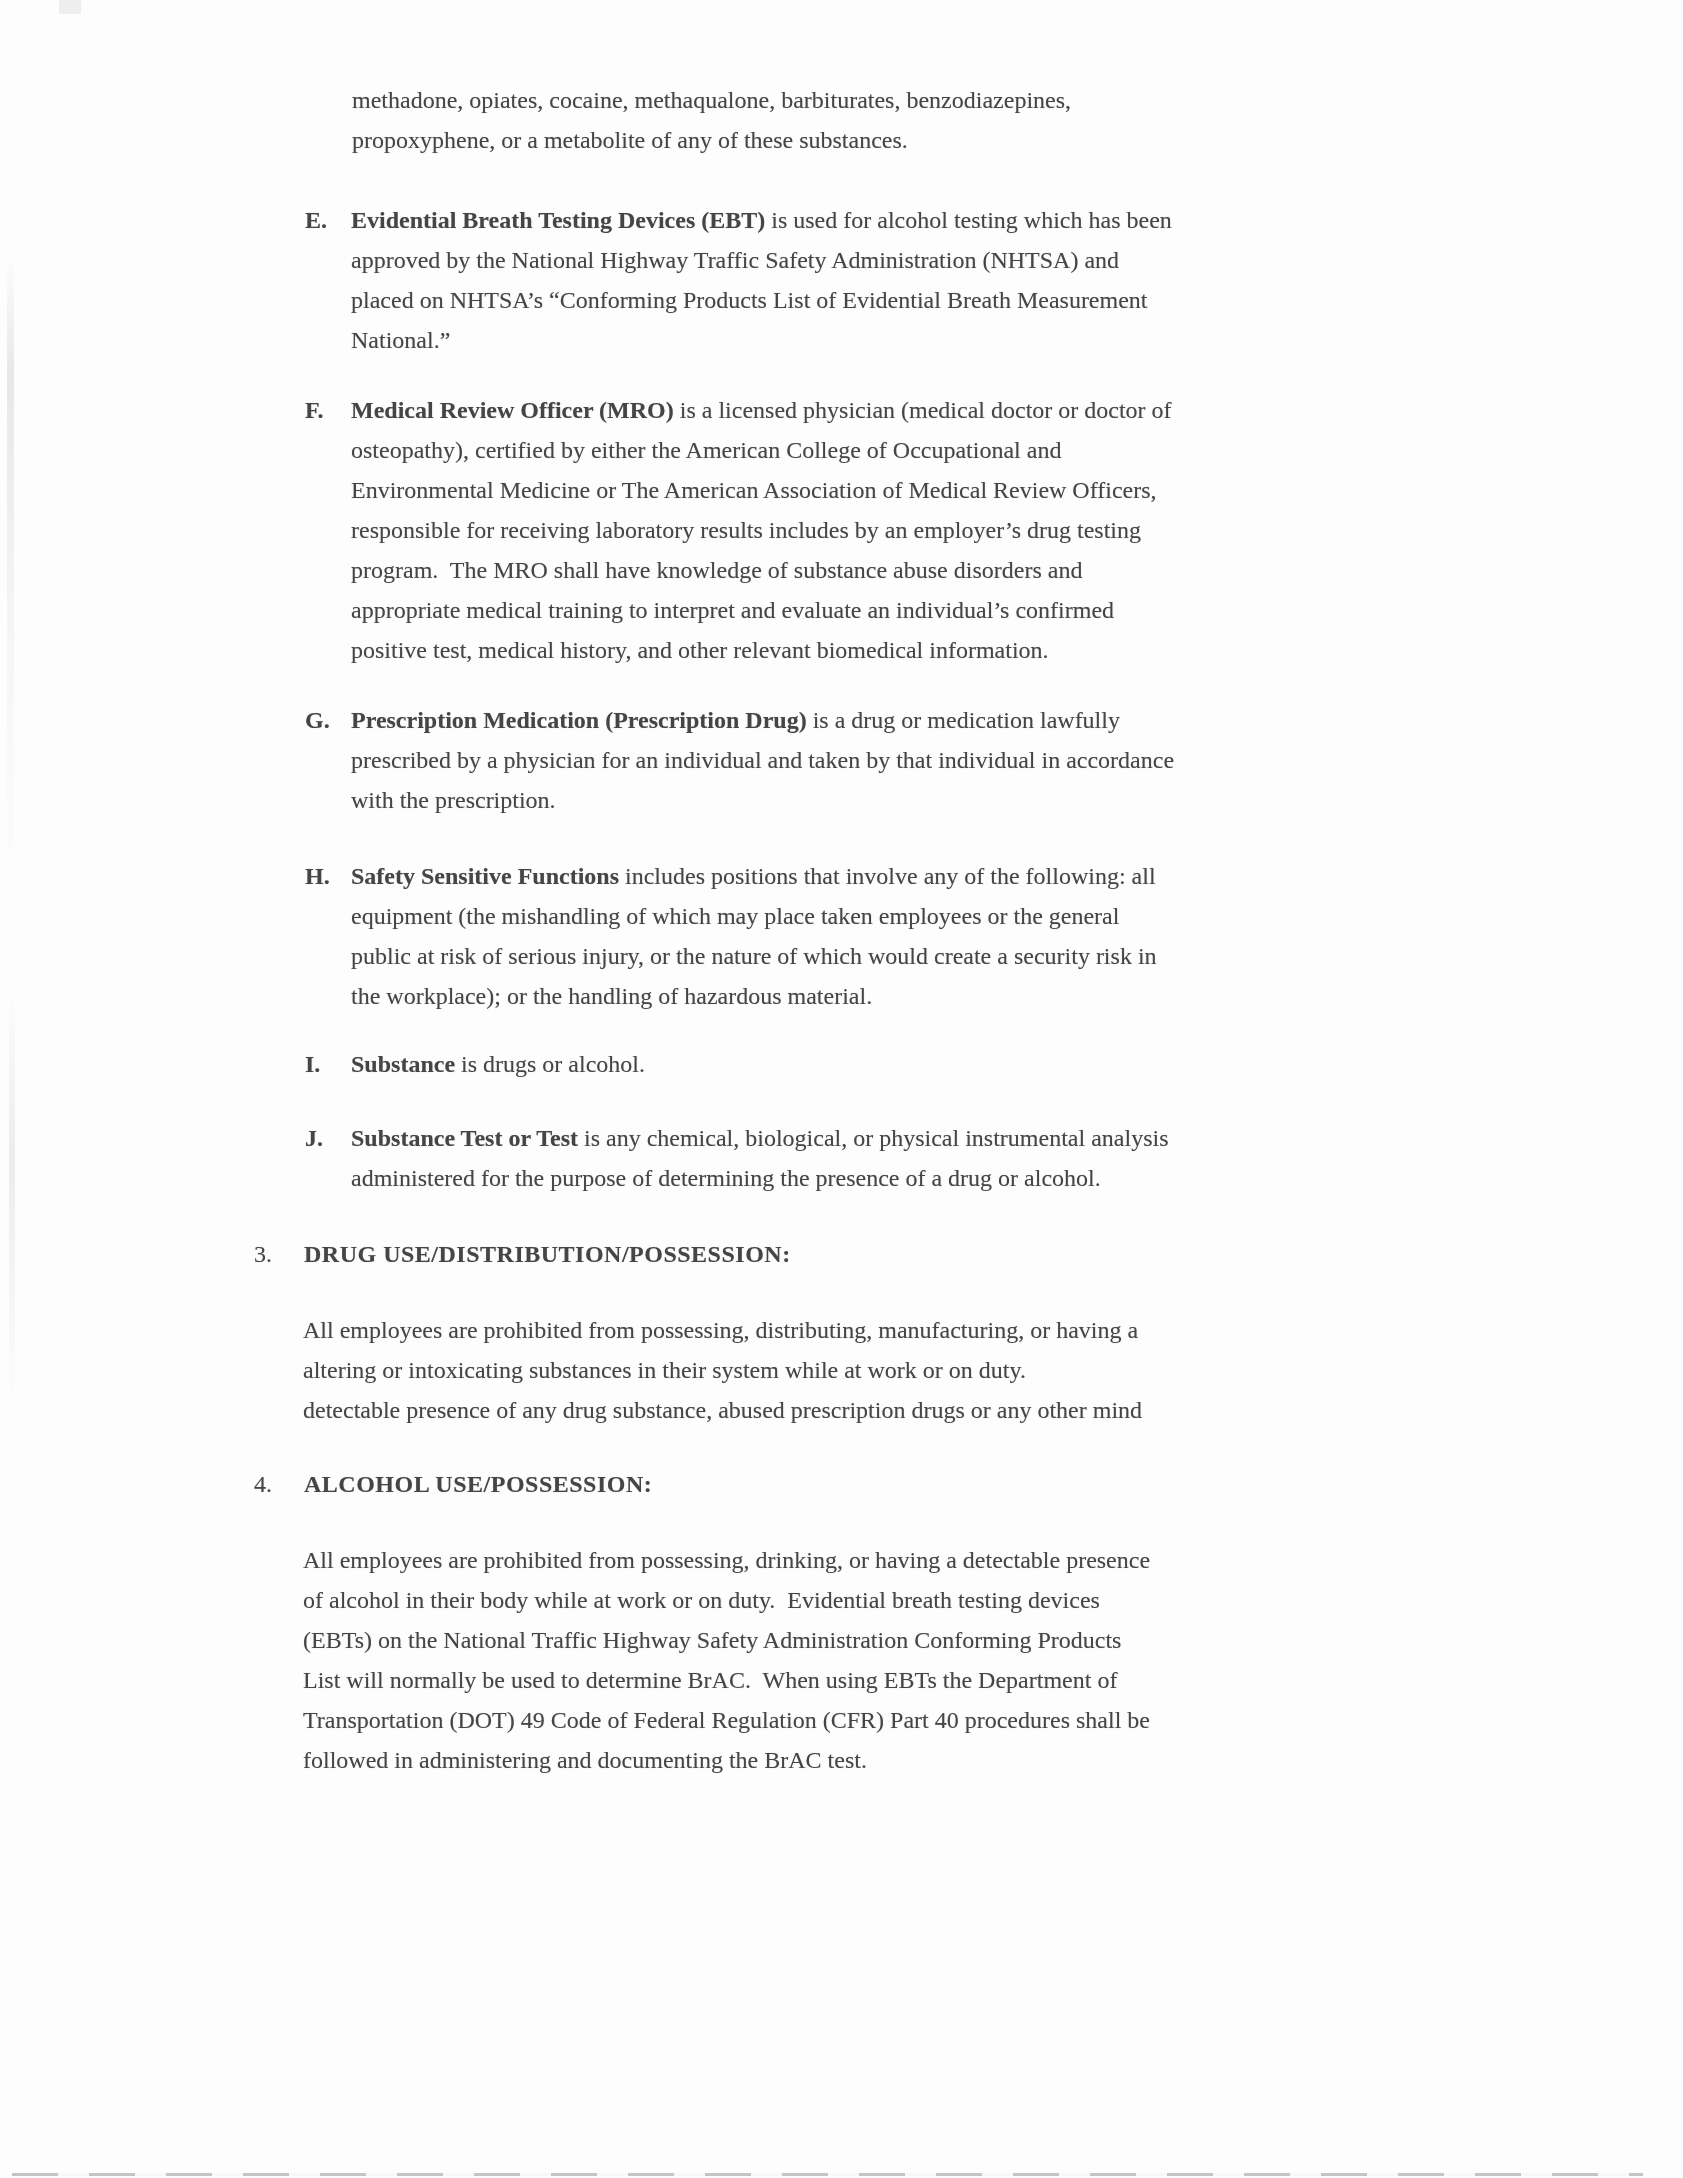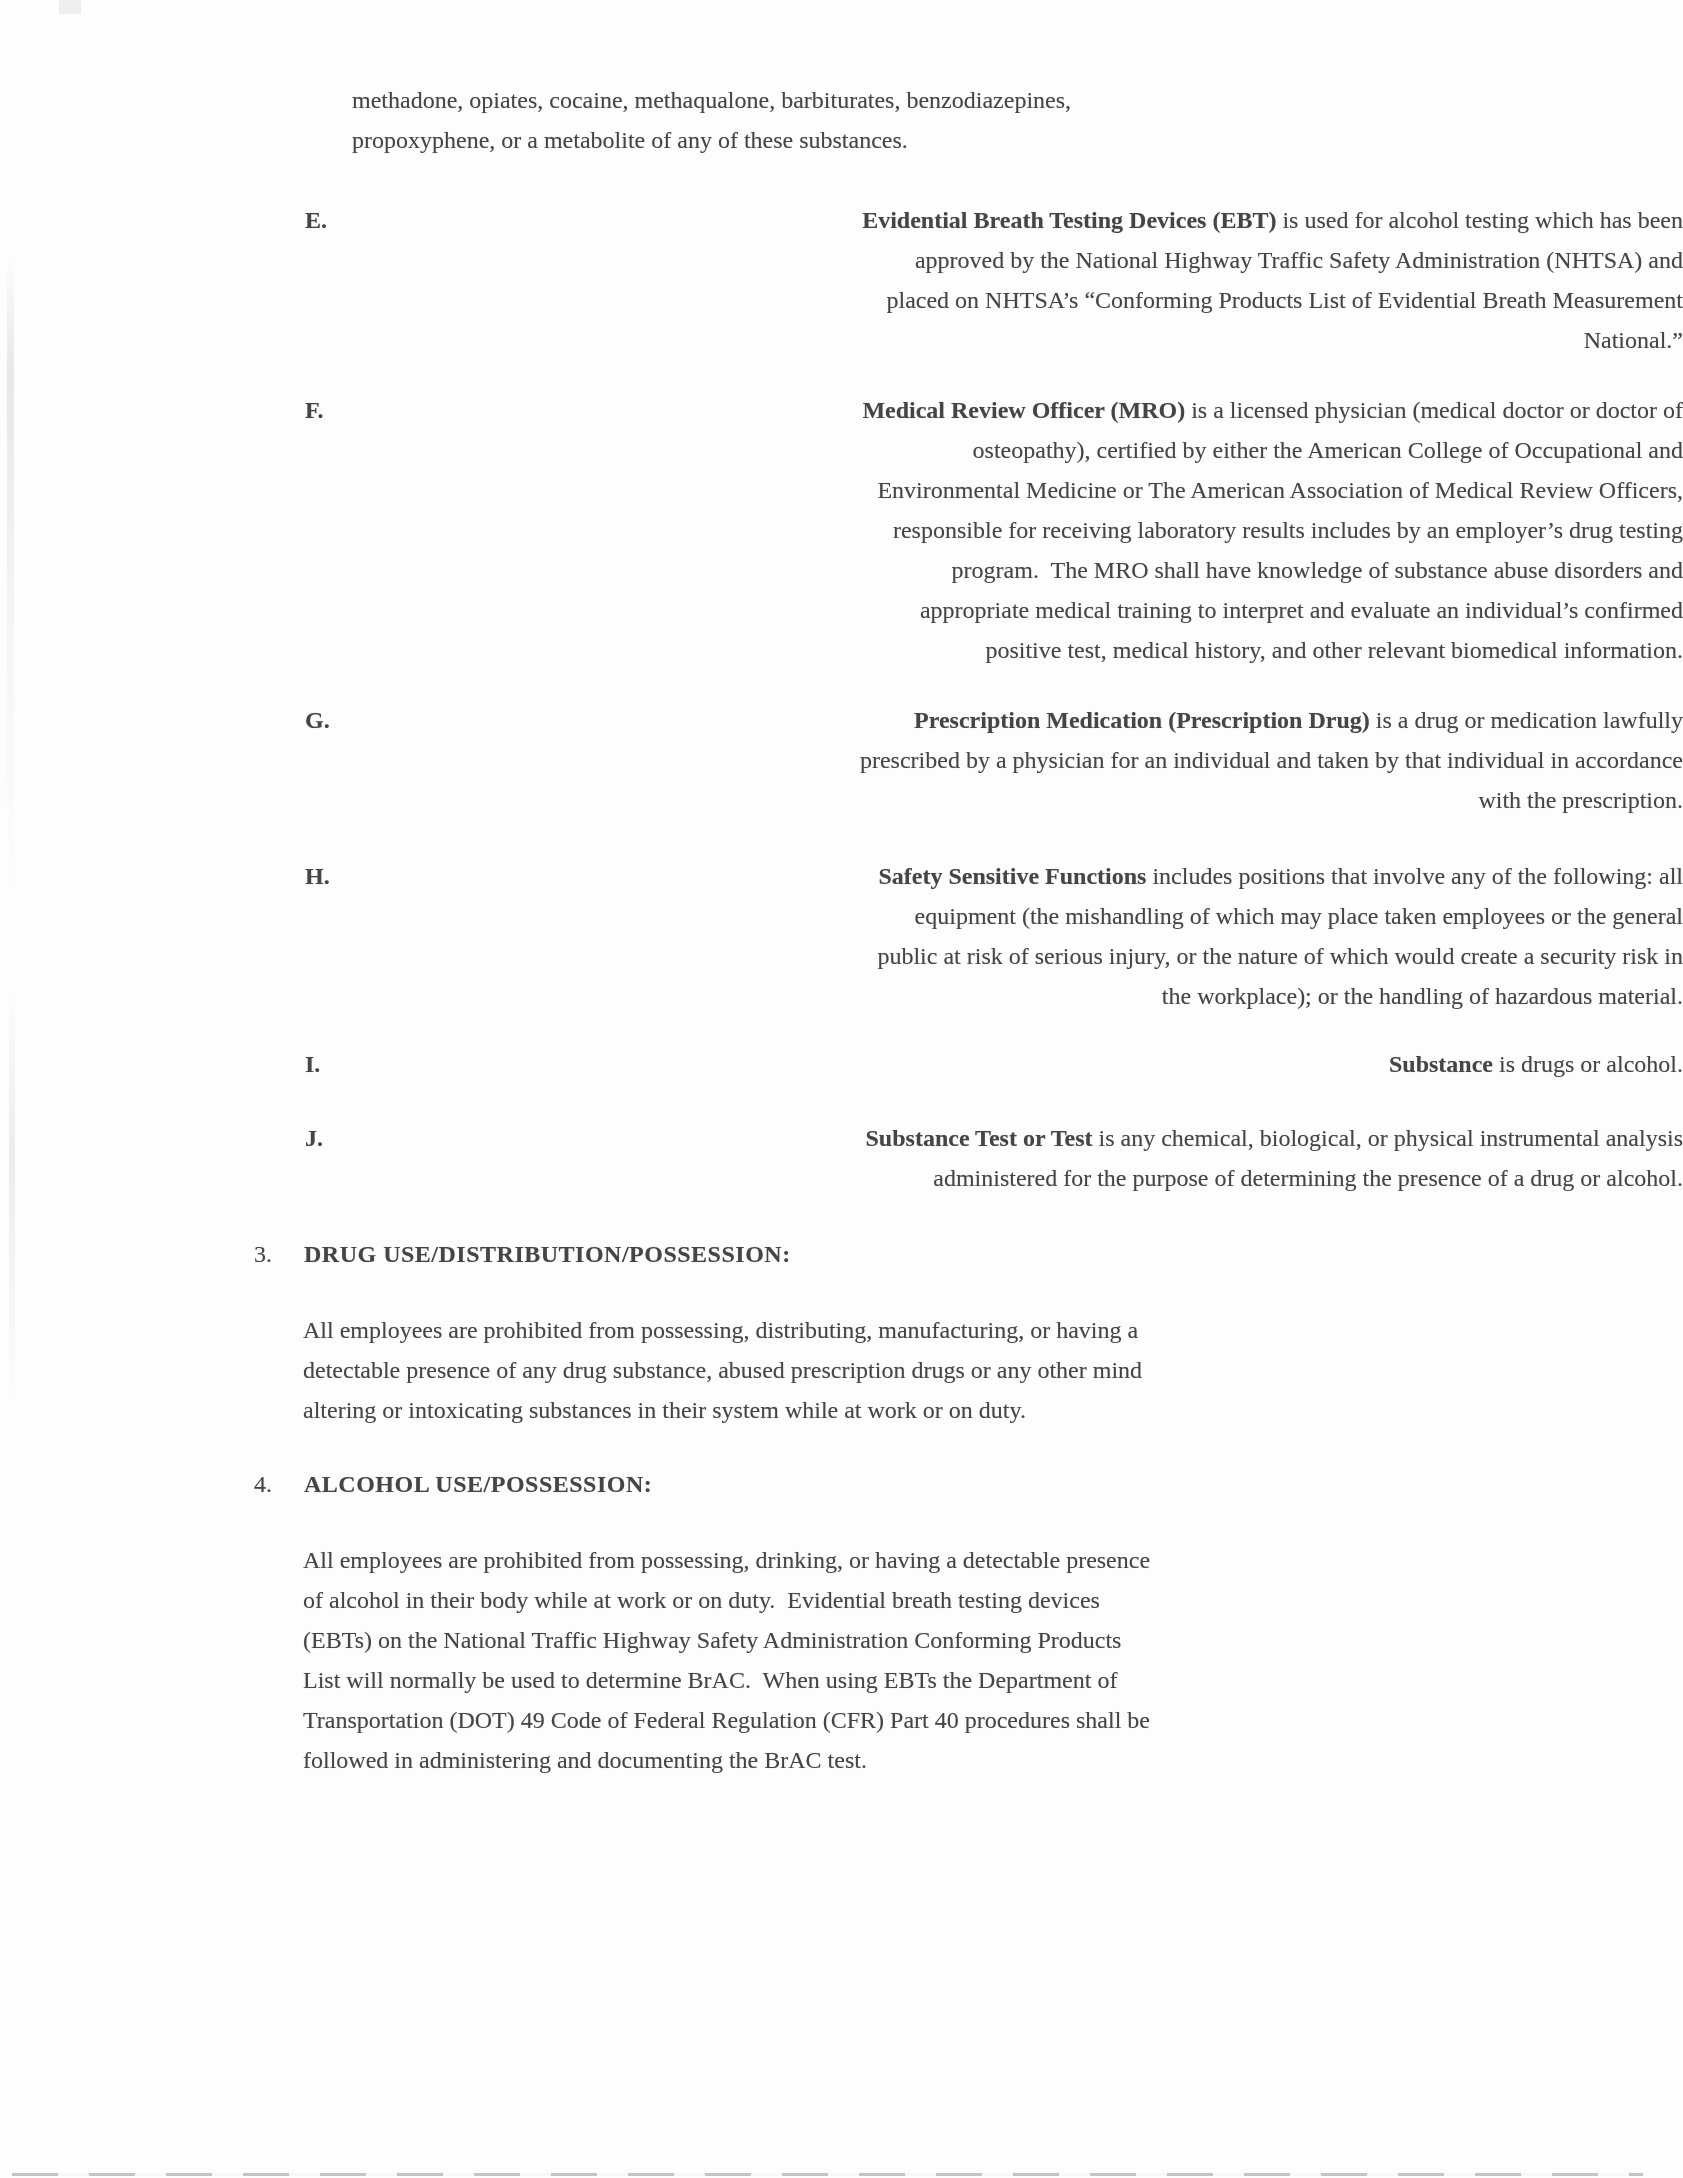--- a/index.html
+++ b/index.html
@@ -20,21 +20,21 @@
     line-height: 40px;
     text-shadow: 0 0 1px rgba(90,90,90,0.35);
   }
   .line { white-space: pre; }
   .bold { font-weight: bold; }
 
   .intro { margin-left: 352px; margin-bottom: 40px; }
 
   .def-item { display: flex; margin-left: 305px; }
   .def-item .marker { width: 46px; flex: 0 0 46px; font-weight: bold; }
-  .def-item .def-text { flex: 1 1 auto; text-align: right; }
+  .def-item .def-text { flex: 1 1 auto; }
   .gap30 { margin-bottom: 30px; }
   .gap28 { margin-bottom: 28px; }
   .gap34 { margin-bottom: 34px; }
   .gap36 { margin-bottom: 36px; }
 
   .sec-head { display: flex; margin-left: 254px; }
   .sec-head .num { width: 50px; flex: 0 0 50px; }
   .sec-head .head-text { font-weight: bold; letter-spacing: 0.5px; }
 
   .body-para { margin-left: 303px; }
@@ -131,22 +131,22 @@
       </div>
     </div>
 
     <div class="sec-head gap36">
       <div class="num">3.</div>
       <div class="head-text">DRUG USE/DISTRIBUTION/POSSESSION:</div>
     </div>
 
     <div class="body-para gap34">
       <div class="line">All employees are prohibited from possessing, distributing, manufacturing, or having a</div>
+      <div class="line">altering or intoxicating substances in their system while at work or on duty.</div>
       <div class="line">detectable presence of any drug substance, abused prescription drugs or any other mind</div>
-      <div class="line">altering or intoxicating substances in their system while at work or on duty.</div>
     </div>
 
     <div class="sec-head gap36">
       <div class="num">4.</div>
       <div class="head-text">ALCOHOL USE/POSSESSION:</div>
     </div>
 
     <div class="body-para">
       <div class="line">All employees are prohibited from possessing, drinking, or having a detectable presence</div>
       <div class="line">of alcohol in their body while at work or on duty.  Evidential breath testing devices</div>

